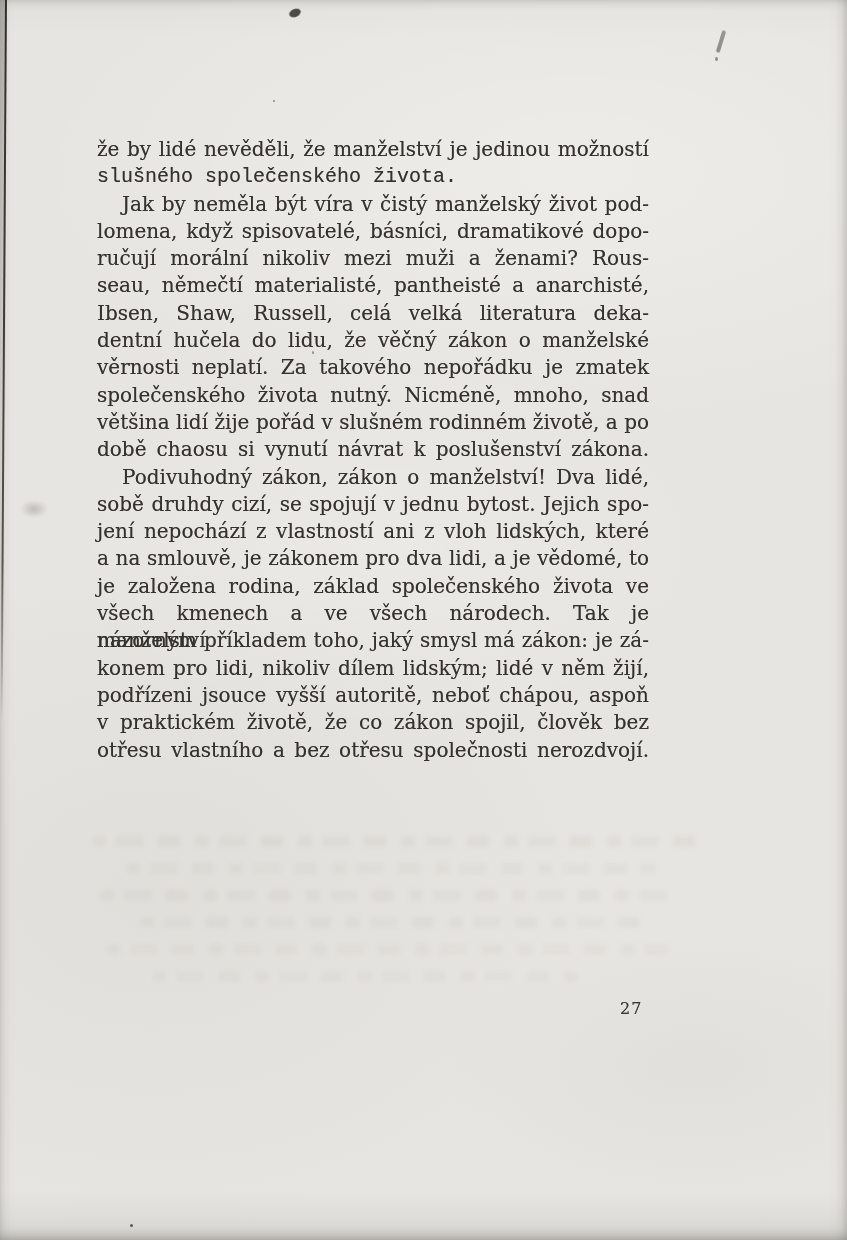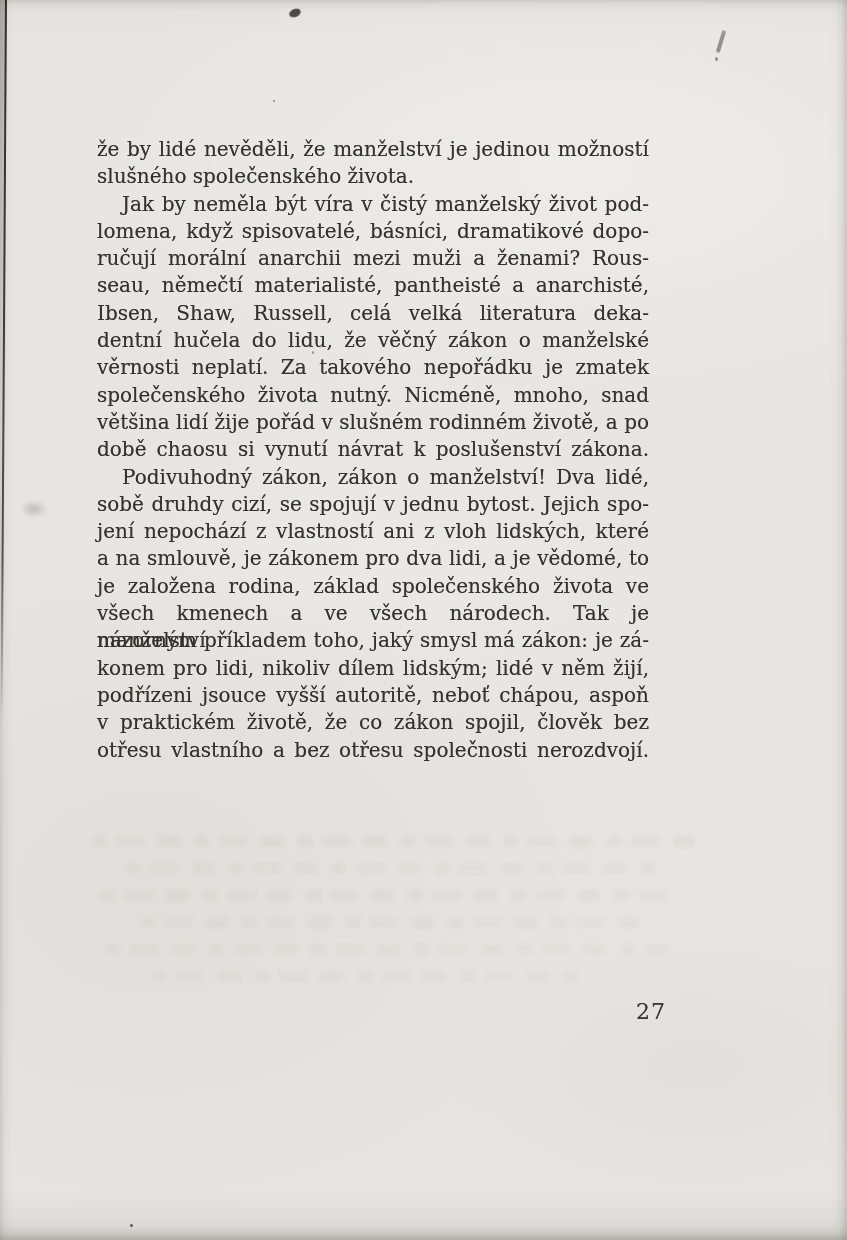--- a/index.html
+++ b/index.html
@@ -83,24 +83,24 @@
     font-size:20px;line-height:27.3px;
     text-shadow:0 0 .5px rgba(52,50,45,.55);
   }
   .text-block .line{
     text-align:justify;
     text-align-last:justify;
     white-space:normal;
     height:27.3px;overflow:visible;
   }
   .text-block .line.indent{text-indent:25px;}
-  .text-block .line.last-short{text-align-last:left;}
+  .text-block .line.last-short{text-align-last:left;font-family:Liberation Mono, monospace;}
   .page-number{
-    position:absolute;left:636px;top:999px;width:34px;
-    color:#3b3934;font-size:22px;letter-spacing:1px;
+    position:absolute;left:620px;top:999px;width:34px;
+    color:#3b3934;font-size:16px;letter-spacing:1px;
     text-shadow:0 0 .5px rgba(52,50,45,.5);
   }
 </style>
 </head>
 <body>
 
 <div class="scan">
 
   <div class="gutter-shade"></div>
   <div class="gutter-line"></div>
@@ -120,21 +120,21 @@
     <div class="g-row"></div>
       <div class="g-row"></div>
       <div class="g-row"></div>
   </div>
 
   <div class="text-block">
       <div class="line">že by lidé nevěděli, že manželství je jedinou možností</div>
       <div class="line last-short">slušného společenského života.</div>
       <div class="line indent">Jak by neměla být víra v čistý manželský život pod-</div>
       <div class="line">lomena, když spisovatelé, básníci, dramatikové dopo-</div>
-      <div class="line">ručují morální anarchii mezi muži a ženami? Rous-</div>
+      <div class="line">ručují morální nikoliv mezi muži a ženami? Rous-</div>
       <div class="line">seau, němečtí materialisté, pantheisté a anarchisté,</div>
       <div class="line">Ibsen, Shaw, Russell, celá velká literatura deka-</div>
       <div class="line">dentní hučela do lidu, že věčný zákon o manželské</div>
       <div class="line">věrnosti neplatí. Za takového nepořádku je zmatek</div>
       <div class="line">společenského života nutný. Nicméně, mnoho, snad</div>
       <div class="line">většina lidí žije pořád v slušném rodinném životě, a po</div>
       <div class="line">době chaosu si vynutí návrat k poslušenství zákona.</div>
       <div class="line indent">Podivuhodný zákon, zákon o manželství! Dva lidé,</div>
       <div class="line">sobě druhdy cizí, se spojují v jednu bytost. Jejich spo-</div>
       <div class="line">jení nepochází z vlastností ani z vloh lidských, které</div>

